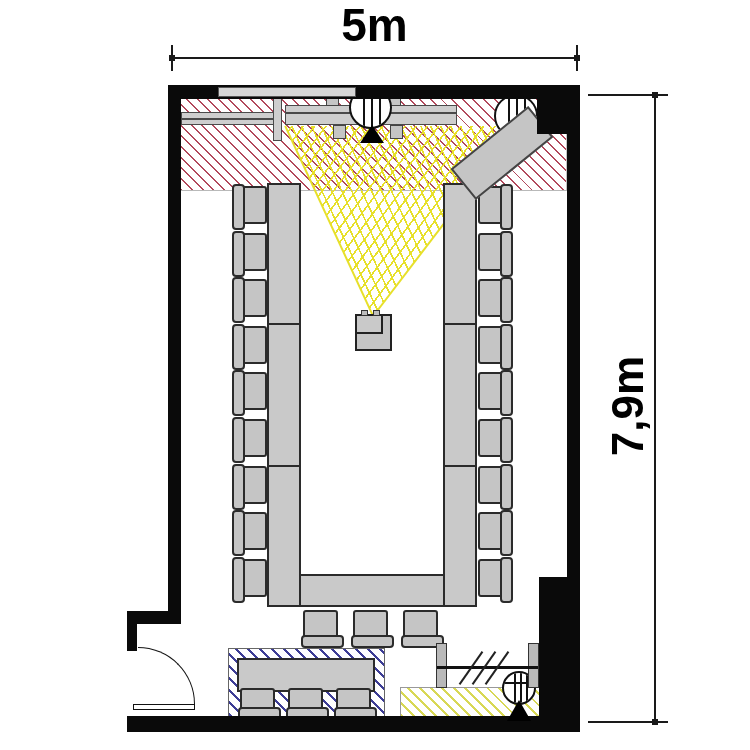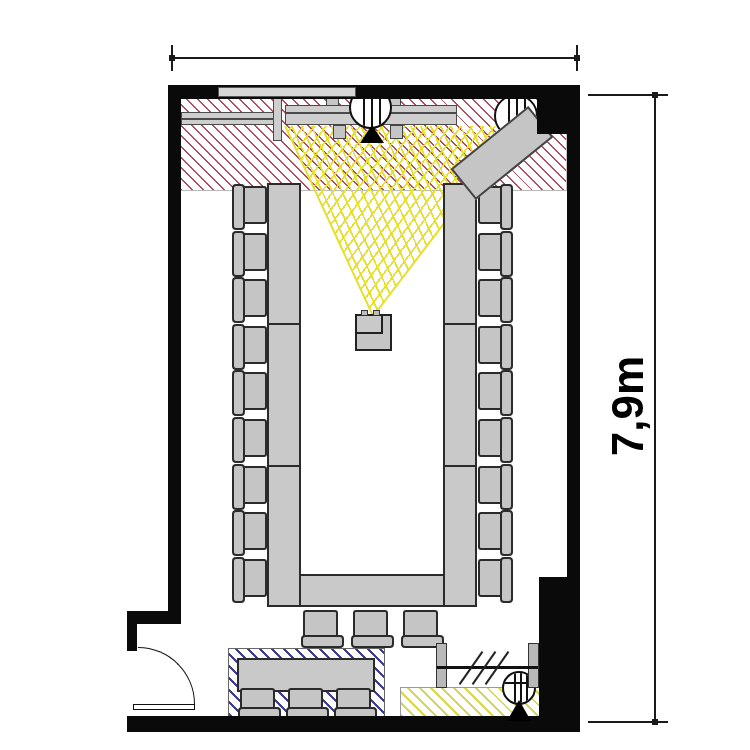--- a/index.html
+++ b/index.html
@@ -181,20 +181,21 @@
   <div class="dim" style="left:576px;top:45px;width:2px;height:26px;"></div>
   <div class="dim" style="left:169px;top:55px;width:6px;height:6px;"></div>
   <div class="dim" style="left:574px;top:55px;width:6px;height:6px;"></div>
 
   <div class="dim" style="left:654px;top:95px;width:2px;height:627px;"></div>
   <div class="dim" style="left:588px;top:94px;width:80px;height:2px;"></div>
   <div class="dim" style="left:588px;top:721px;width:80px;height:2px;"></div>
   <div class="dim" style="left:652px;top:92px;width:6px;height:6px;"></div>
   <div class="dim" style="left:652px;top:719px;width:6px;height:6px;"></div>
 
+  <div id="dim-width" class="dim-text">5m</div>
   <div id="dim-height" class="dim-text">7,9m</div>
 
 <div class="table" style="left: 267px; top: 183px; width: 34px; height: 424px;"></div>
     <div class="table" style="left: 443px; top: 183px; width: 34px; height: 424px;"></div>
     <div class="table" style="left: 299px; top: 574px; width: 146px; height: 33px;"></div>
     <div class="table" style="left: 237px; top: 658px; width: 138px; height: 34px;"></div>
     <div class="seam" style="left: 267px; top: 323px; width: 34px;"></div>
     <div class="seam" style="left: 267px; top: 465px; width: 34px;"></div>
     <div class="seam" style="left: 443px; top: 323px; width: 34px;"></div>
     <div class="seam" style="left: 443px; top: 465px; width: 34px;"></div>

